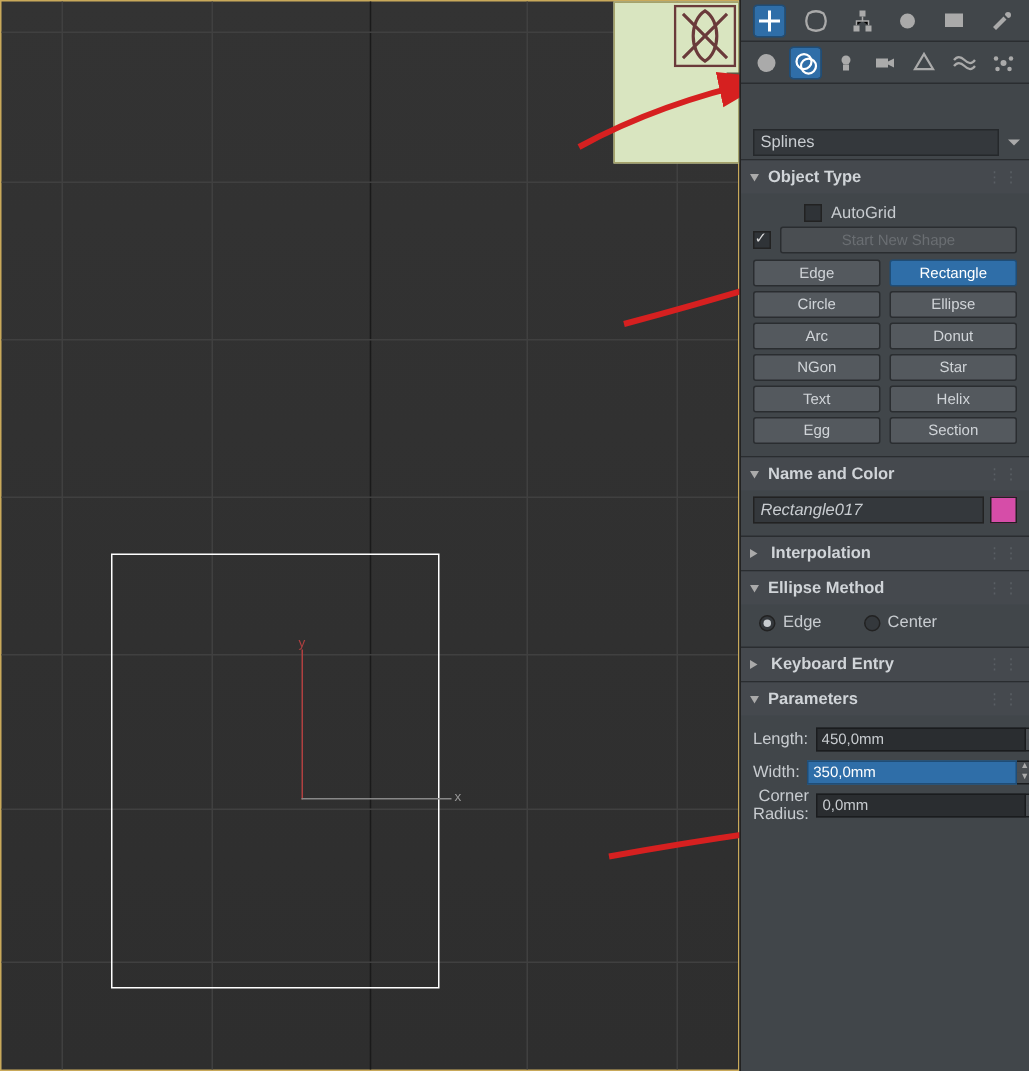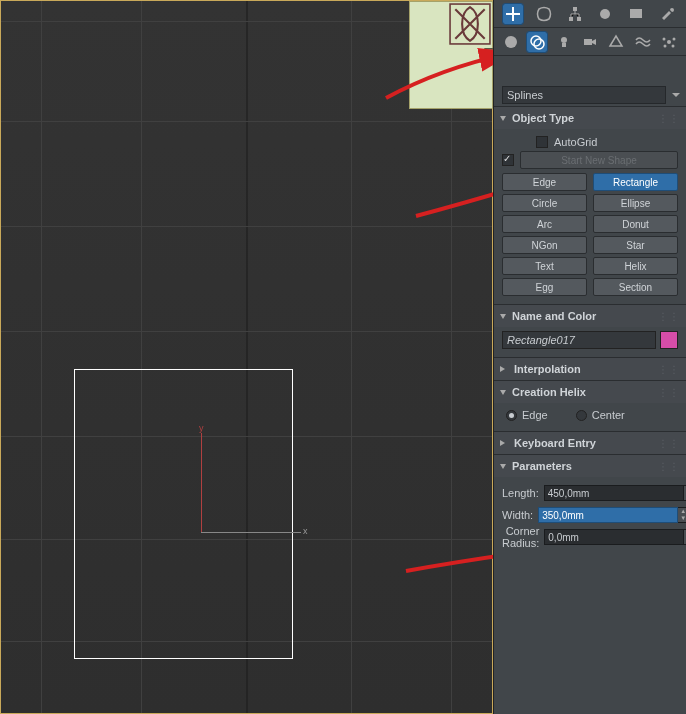--- a/index.html
+++ b/index.html
@@ -277,21 +277,21 @@
     <div class="rollout-hd">
       <div class="caret closed"></div>
       <div class="title">Interpolation</div>
       <div class="grip">⋮⋮</div>
     </div>
   </div>
 
   <div class="rollout">
     <div class="rollout-hd">
       <div class="caret"></div>
-      <div class="title">Creation Helix</div>
+      <div class="title">Ellipse Method</div>
       <div class="grip">⋮⋮</div>
     </div>
     <div class="rollout-body">
       <div class="radio-row">
         <div class="radio">
             <div class="dot on"></div>
             <span>Edge</span>
           </div>
         <div class="radio">
             <div class="dot"></div>

